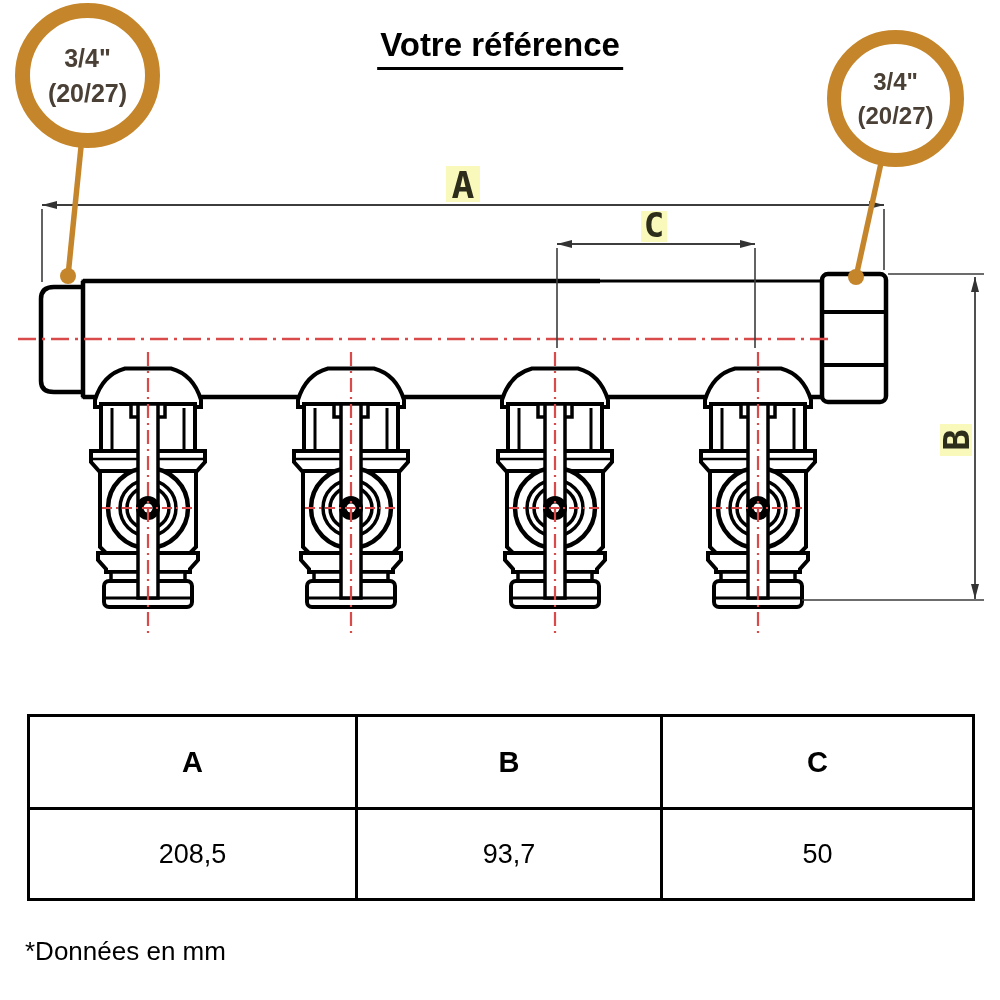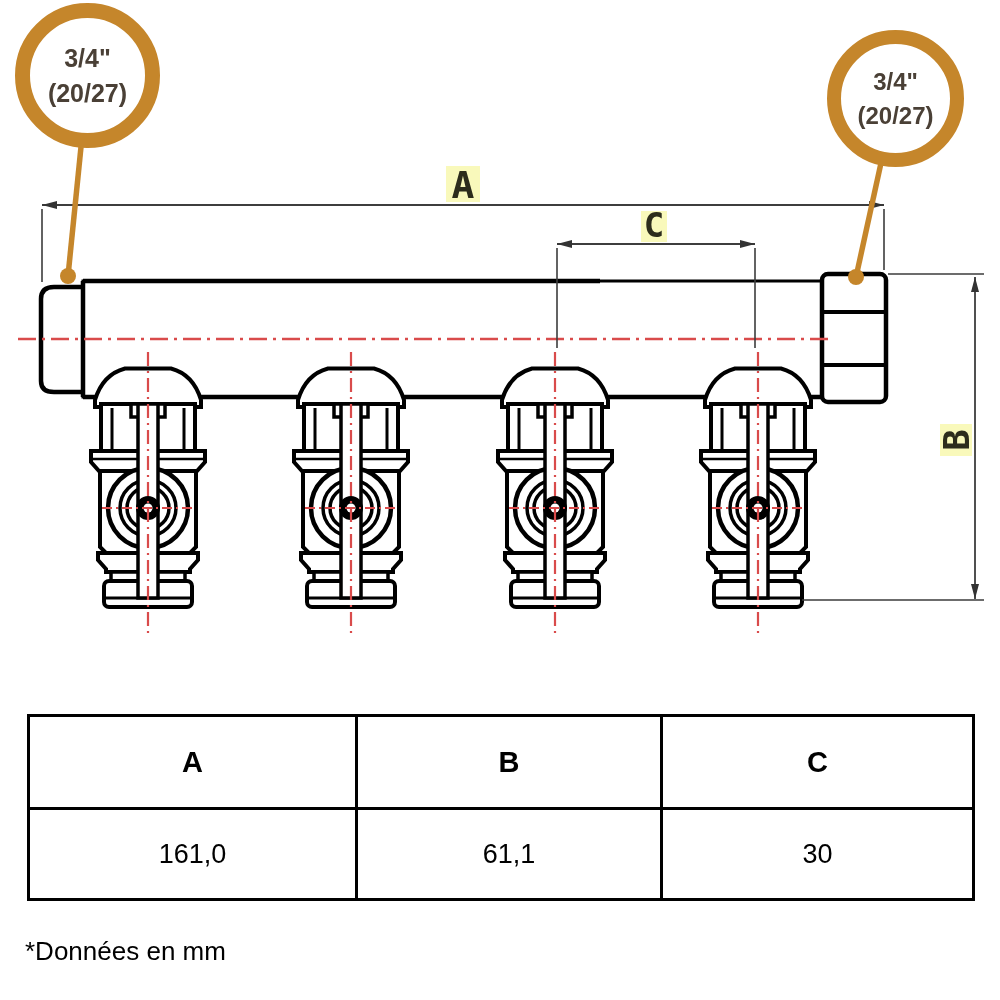--- a/index.html
+++ b/index.html
@@ -110,20 +110,21 @@
     </g>
 
     <g stroke="#c5862b" stroke-width="5.5" fill="#c5862b">
       <path d="M 81 147 L 68 276" fill="none"></path>
       <circle cx="68" cy="276" r="8" stroke="none"></circle>
       <path d="M 881 163 L 856 277" fill="none"></path>
       <circle cx="856" cy="277" r="8" stroke="none"></circle>
     </g>
   </svg>
 
+  <div id="title" class="overlay">Votre référence</div>
 
   <div id="callout-left" class="callout overlay">
     <span>3/4"</span>
     <span>(20/27)</span>
   </div>
   <div id="callout-right" class="callout overlay">
     <span>3/4"</span>
     <span>(20/27)</span>
   </div>
 
@@ -135,22 +136,22 @@
       </colgroup>
     <thead>
       <tr>
         <th>A</th>
         <th>B</th>
         <th>C</th>
       </tr>
     </thead>
     <tbody>
       <tr>
-        <td>161,0</td>
-        <td>61,1</td>
-        <td>30</td>
+        <td>208,5</td>
+        <td>93,7</td>
+        <td>50</td>
       </tr>
     </tbody>
   </table>
 
   <div id="note" class="overlay">*Données en mm</div>
 
 </div>
 
 </body></html>

